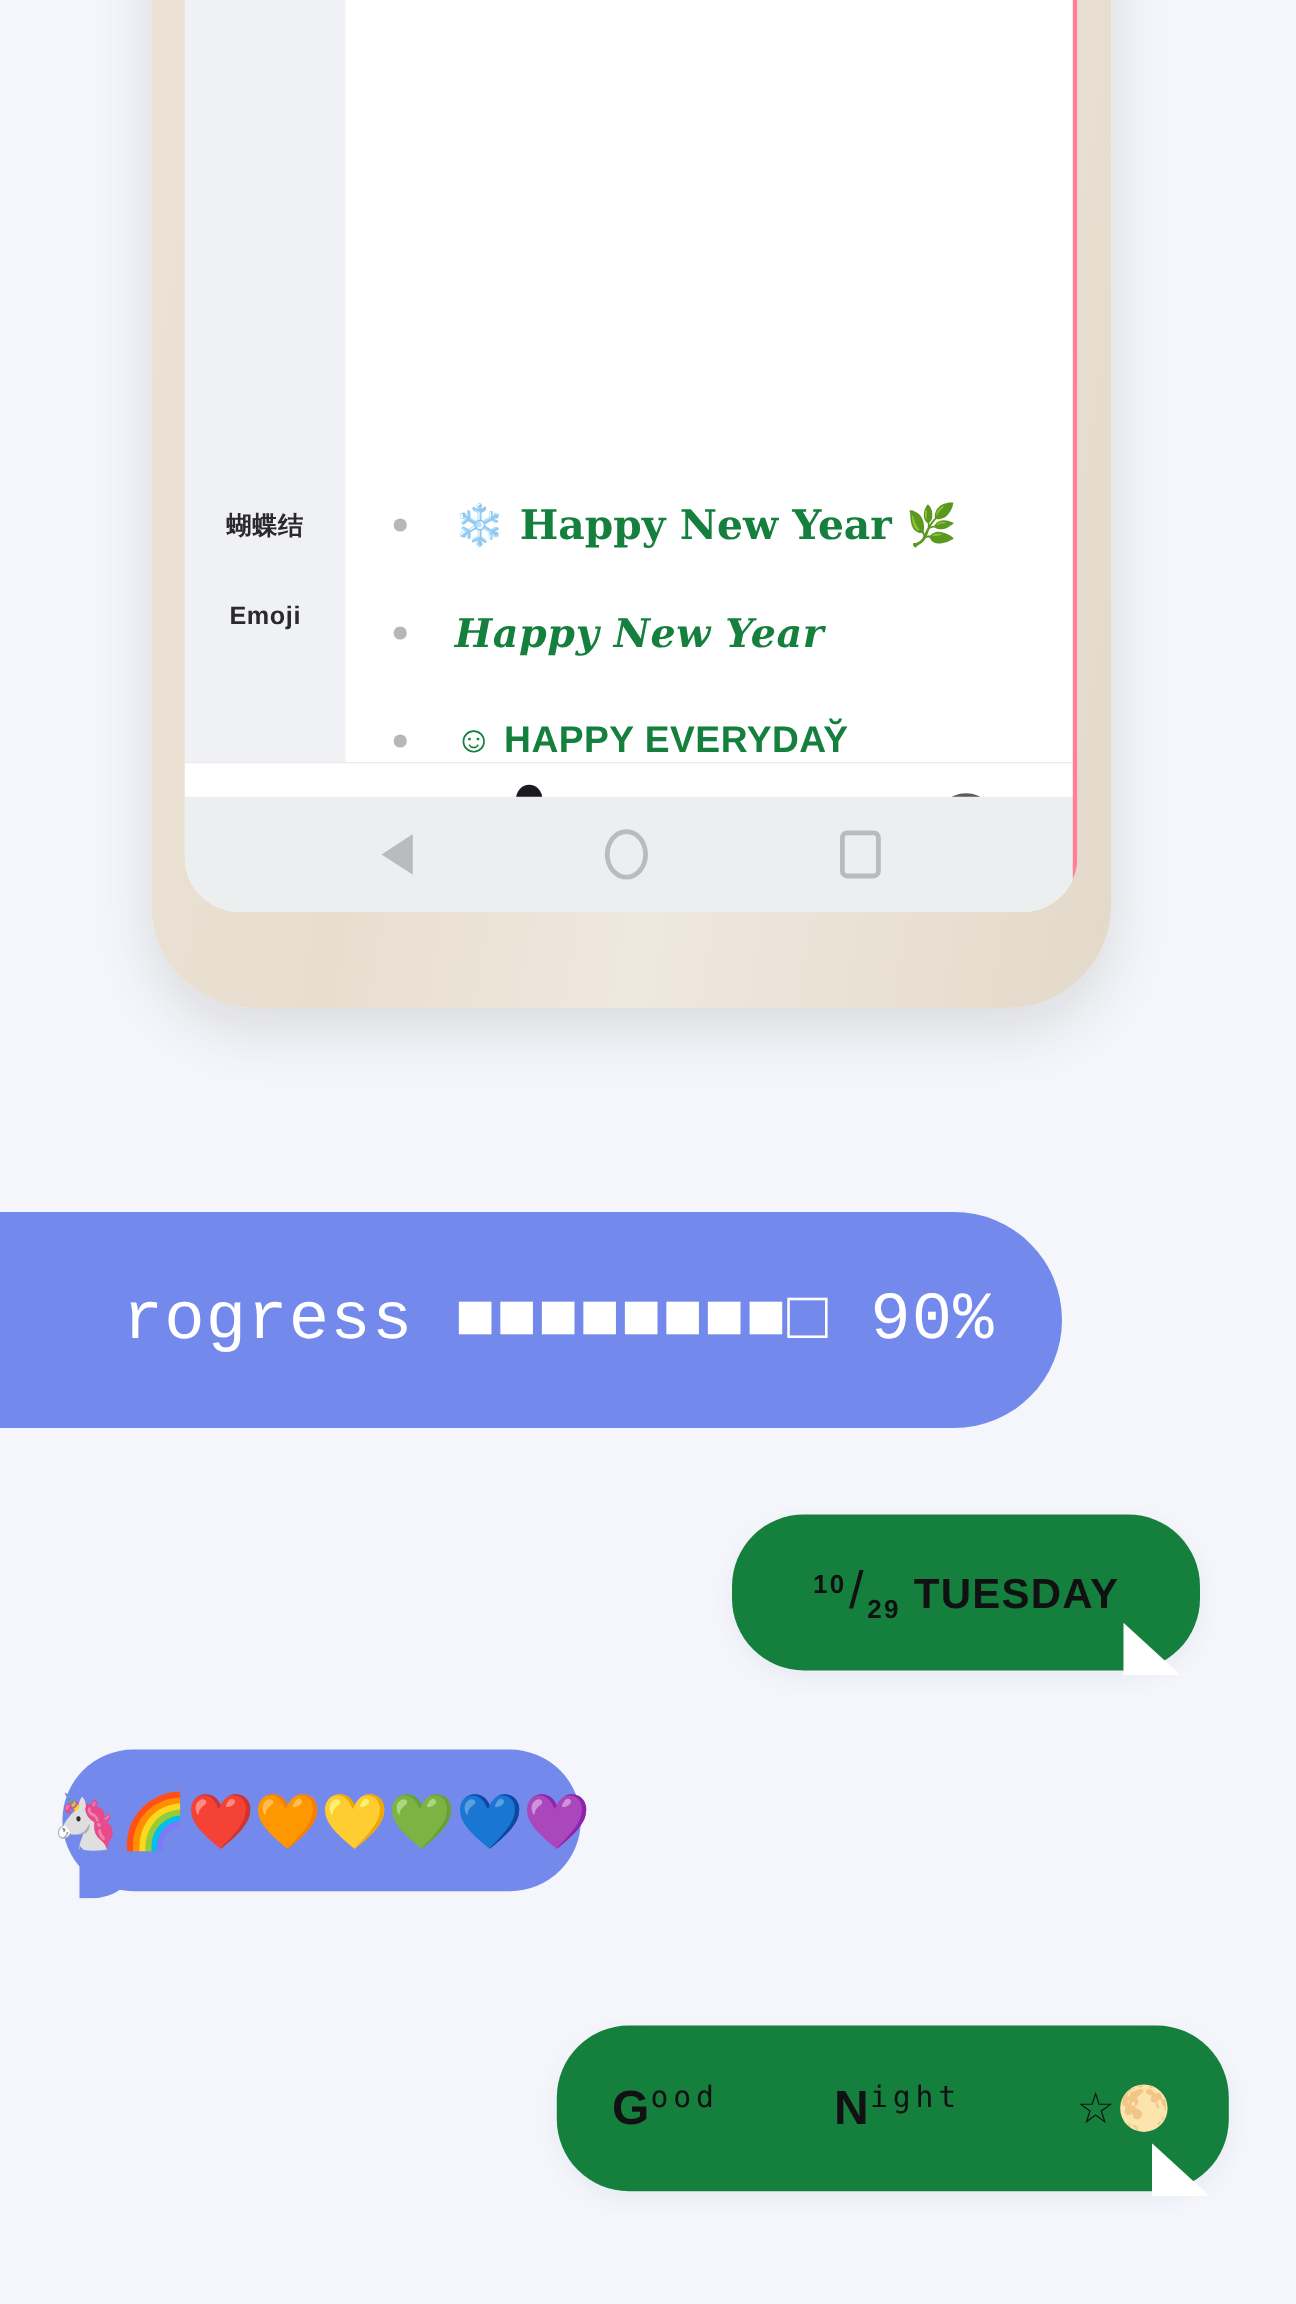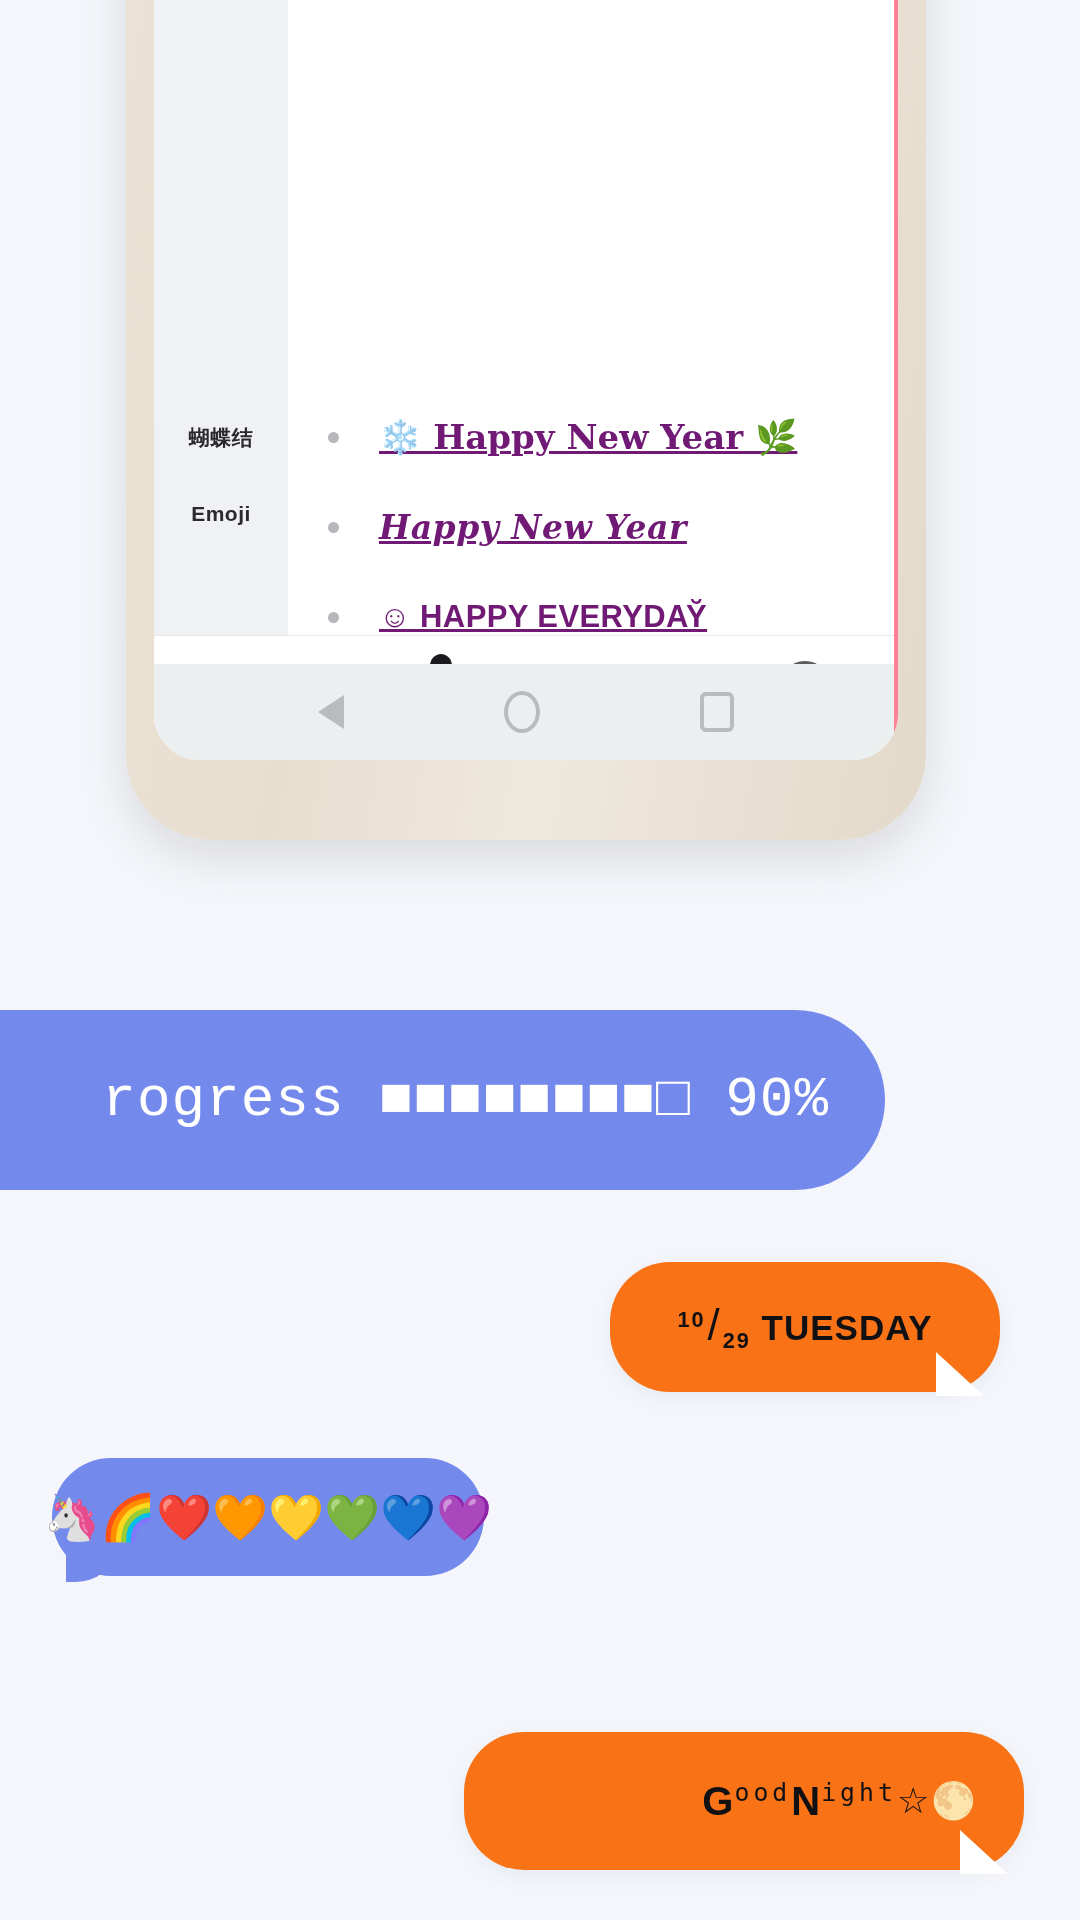--- a/index.html
+++ b/index.html
@@ -94,23 +94,22 @@
   }
   .bullet {
     width: 11px; height: 11px;
     border-radius: 50%;
     background: #b7b7bb;
     flex: 0 0 11px;
     margin-right: 40px;
   }
   .phrase-text {
     font-size: 33px;
-    color: #701a75;
+    color: #15803d;
     white-space: nowrap;
-    text-decoration: underline;
   }
   .phrase-text.serif-bold {
     font-family: "DejaVu Serif", serif;
     font-weight: 700;
     font-size: 34px;
   }
   .phrase-text.script {
     font-family: "DejaVu Serif", serif;
     font-style: italic;
     font-weight: 700;
@@ -216,21 +215,21 @@
     box-sizing: border-box;
     display: flex;
     align-items: center;
   }
   .bubble.sent {
     background: #7489ec;
     color: #ffffff;
     border-radius: 90px;
   }
   .bubble.recv {
-    background: #f97316;
+    background: #15803d;
     color: #111114;
     border-radius: 60px;
     box-shadow: 0 6px 18px rgba(80,90,140,.07);
   }
   .tail-left {
     position: absolute;
     left: 14px;
     bottom: -6px;
     width: 46px; height: 44px;
     background: #7489ec;
@@ -288,25 +287,25 @@
     top: 1458px;
     width: 432px;
     height: 118px;
     justify-content: center;
   }
   .emoji-row { font-size: 45px; letter-spacing: 0px; white-space: nowrap; line-height: 1; }
 
   
   #goodnight-bubble {
     right: 56px;
-    top: 1732px;
+    top: 1688px;
     width: 560px;
     height: 138px;
     padding: 0 46px;
-    justify-content: flex-end;
+    justify-content: space-between;
   }
   .gn-word { font-size: 40px; font-weight: 700; letter-spacing: 1px; white-space: nowrap; }
   .gn-word small { font-size: .62em; font-weight: 400; vertical-align: super; letter-spacing: 4px; font-family: "DejaVu Sans Mono", monospace; }
   .gn-tail { font-size: 36px; white-space: nowrap; letter-spacing: 2px; }
 </style>
 </head>
 <body>
 
 <div class="phone-wrap">
   <div class="phone-body"></div>

